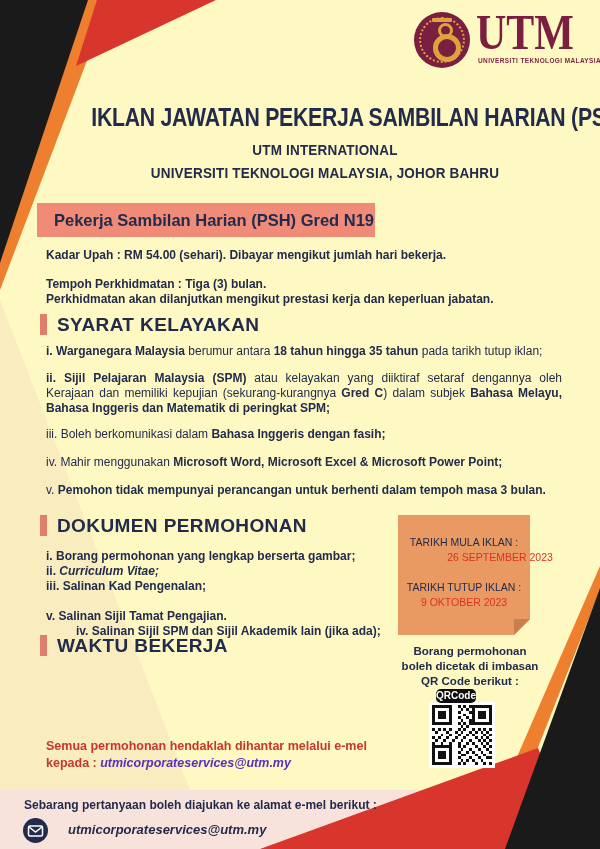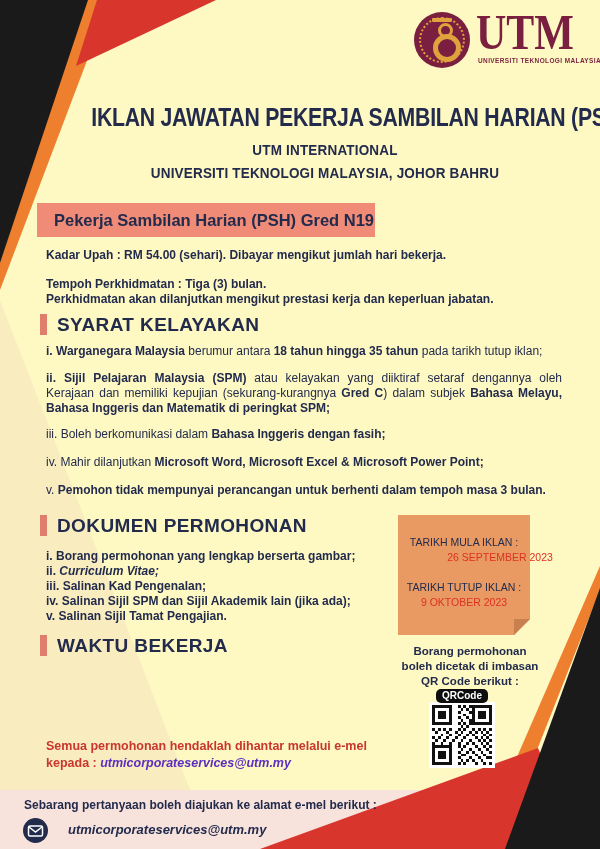--- a/index.html
+++ b/index.html
@@ -53,21 +53,21 @@
   .note-bg{position:absolute;inset:0;background:#E99A63;
     clip-path:polygon(0 0,100% 0,100% calc(100% - 16px),calc(100% - 16px) 100%,0 100%);}
   .note-fold{position:absolute;right:0;bottom:0;width:0;height:0;
     border-left:16px solid #C8804F;border-bottom:16px solid transparent;}
   .note .t{position:absolute;left:0;width:100%;text-align:center;font-size:10.5px;font-weight:normal;white-space:nowrap;}
   .note .d{color:#DD3122;}
 
   
   .qr-cap{position:absolute;left:388px;top:644px;width:164px;text-align:center;
     font-size:11.5px;font-weight:bold;line-height:15px;z-index:2;}
-  .qr-tab{position:absolute;left:436px;top:689px;width:52px;height:14px;background:#0D0D0D;
+  .qr-tab{position:absolute;left:436px;top:689px;width:40px;height:14px;background:#0D0D0D;
     border-radius:5px;color:#fff;font-size:10px;font-weight:bold;text-align:center;line-height:14px;z-index:3;}
   .qr-card{position:absolute;left:429px;top:702px;width:66px;height:66px;background:#fff;
     padding:3px;box-sizing:border-box;z-index:2;}
 
   
   .f-line{position:absolute;left:24px;top:798px;font-size:12px;font-weight:600;z-index:2;white-space:nowrap;}
   .f-icon{position:absolute;left:23px;top:818px;width:25px;height:25px;border-radius:50%;
     background:#232B4D;z-index:2;}
   .f-icon svg{position:absolute;inset:0;}
   .f-mail{position:absolute;left:68px;top:822px;font-size:13px;font-weight:600;font-style:italic;z-index:2;white-space:nowrap;}
@@ -113,31 +113,31 @@
 
   <div class="hbar" style="top:314px;"></div>
   <div class="head" style="top:314px;">SYARAT KELAYAKAN</div>
 
   <div class="p" style="top:344px;"><span class="b">i. Warganegara Malaysia </span><span>berumur antara </span><span class="b">18 tahun hingga 35 tahun </span><span>pada tarikh tutup iklan;</span></div>
 
   <div class="p jus" style="top:371px;"><span class="b">ii. Sijil Pelajaran Malaysia (SPM) </span><span>atau kelayakan yang diiktiraf setaraf dengannya oleh Kerajaan dan memiliki kepujian (sekurang-kurangnya </span><span class="b">Gred C</span><span>) dalam subjek </span><span class="b">Bahasa Melayu, Bahasa Inggeris dan Matematik di peringkat SPM;</span></div>
 
   <div class="p" style="top:427px;"><span>iii. Boleh berkomunikasi dalam </span><span class="b">Bahasa Inggeris dengan fasih;</span></div>
 
-  <div class="p" style="top:455px;"><span>iv. Mahir dilanjutkan </span><span class="b">Microsoft Word, Microsoft Excel &amp; Microsoft Power Point;</span></div>
+  <div class="p" style="top:455px;"><span>iv. Mahir menggunakan </span><span class="b">Microsoft Word, Microsoft Excel &amp; Microsoft Power Point;</span></div>
 
   <div class="p" style="top:483px;"><span>v. </span><span class="b">Pemohon tidak mempunyai perancangan untuk berhenti dalam tempoh masa 3 bulan.</span></div>
 
   <div class="hbar" style="top:515px;"></div>
   <div class="head" style="top:515px;">DOKUMEN PERMOHONAN</div>
 
   <div class="p b" style="top:549px;"><span>i. Borang permohonan yang lengkap berserta gambar;</span></div>
   <div class="p b" style="top:564px;"><span>ii. </span><span class="it">Curriculum Vitae;</span></div>
   <div class="p b" style="top:579px;"><span>iii. Salinan Kad Pengenalan;</span></div>
-  <div class="p b" style="top:594px;"><span>iv. Salinan Sijil SPM dan Sijil Akademik lain (jika ada);</span></div>
+  <div class="p b" style="top:624px;margin-left:30px;"><span>iv. Salinan Sijil SPM dan Sijil Akademik lain (jika ada);</span></div>
   <div class="p b" style="top:609px;"><span>v. Salinan Sijil Tamat Pengajian.</span></div>
 
   <div class="hbar" style="top:635px;"></div>
   <div class="head" style="top:635px;">WAKTU BEKERJA</div>
 
 
   <div class="red-note">
     <span>Semua permohonan hendaklah dihantar melalui e-mel</span><br>
     <span>kepada : </span><span class="mail">utmicorporateservices@utm.my</span>
   </div>

